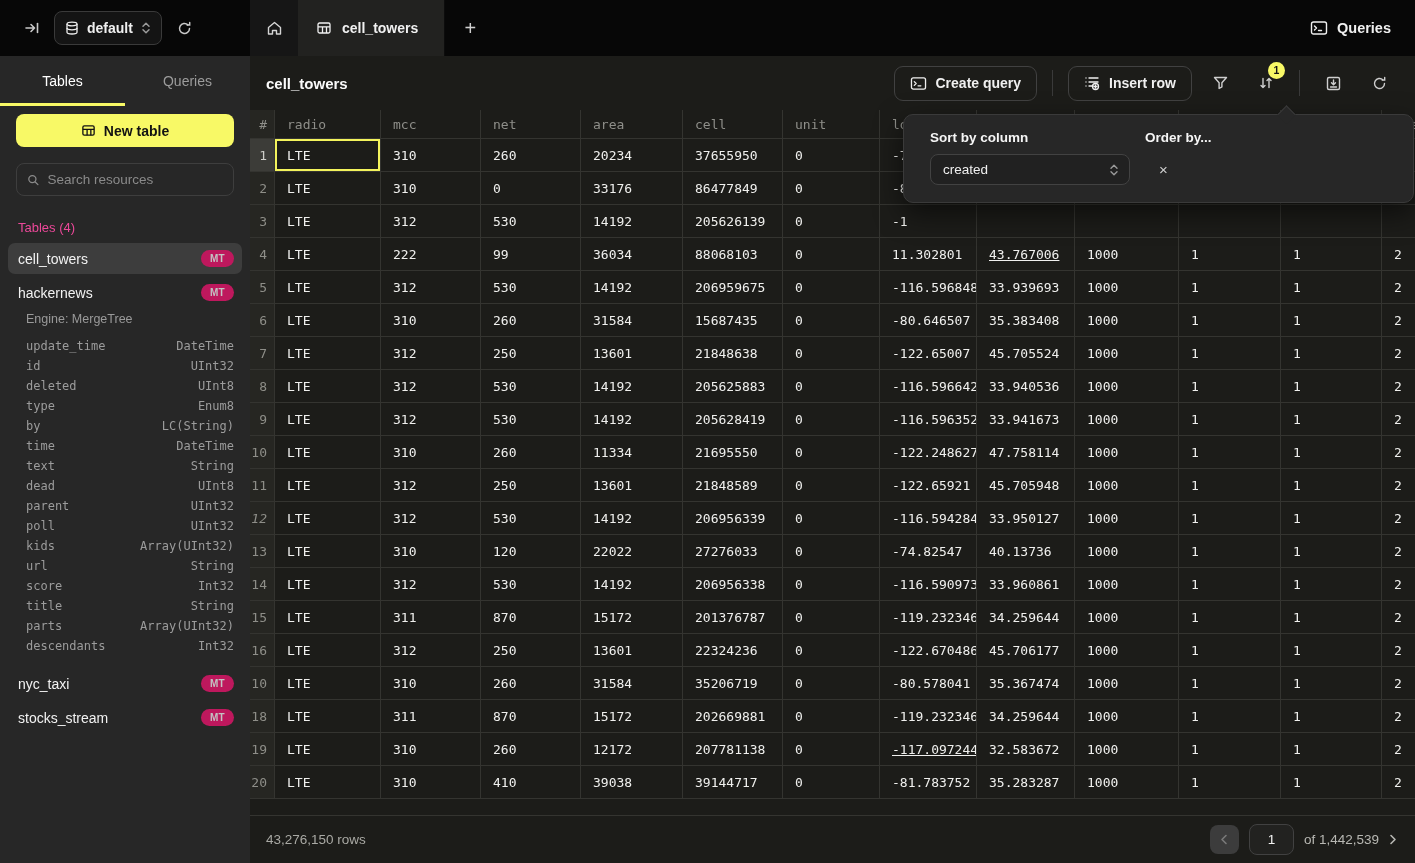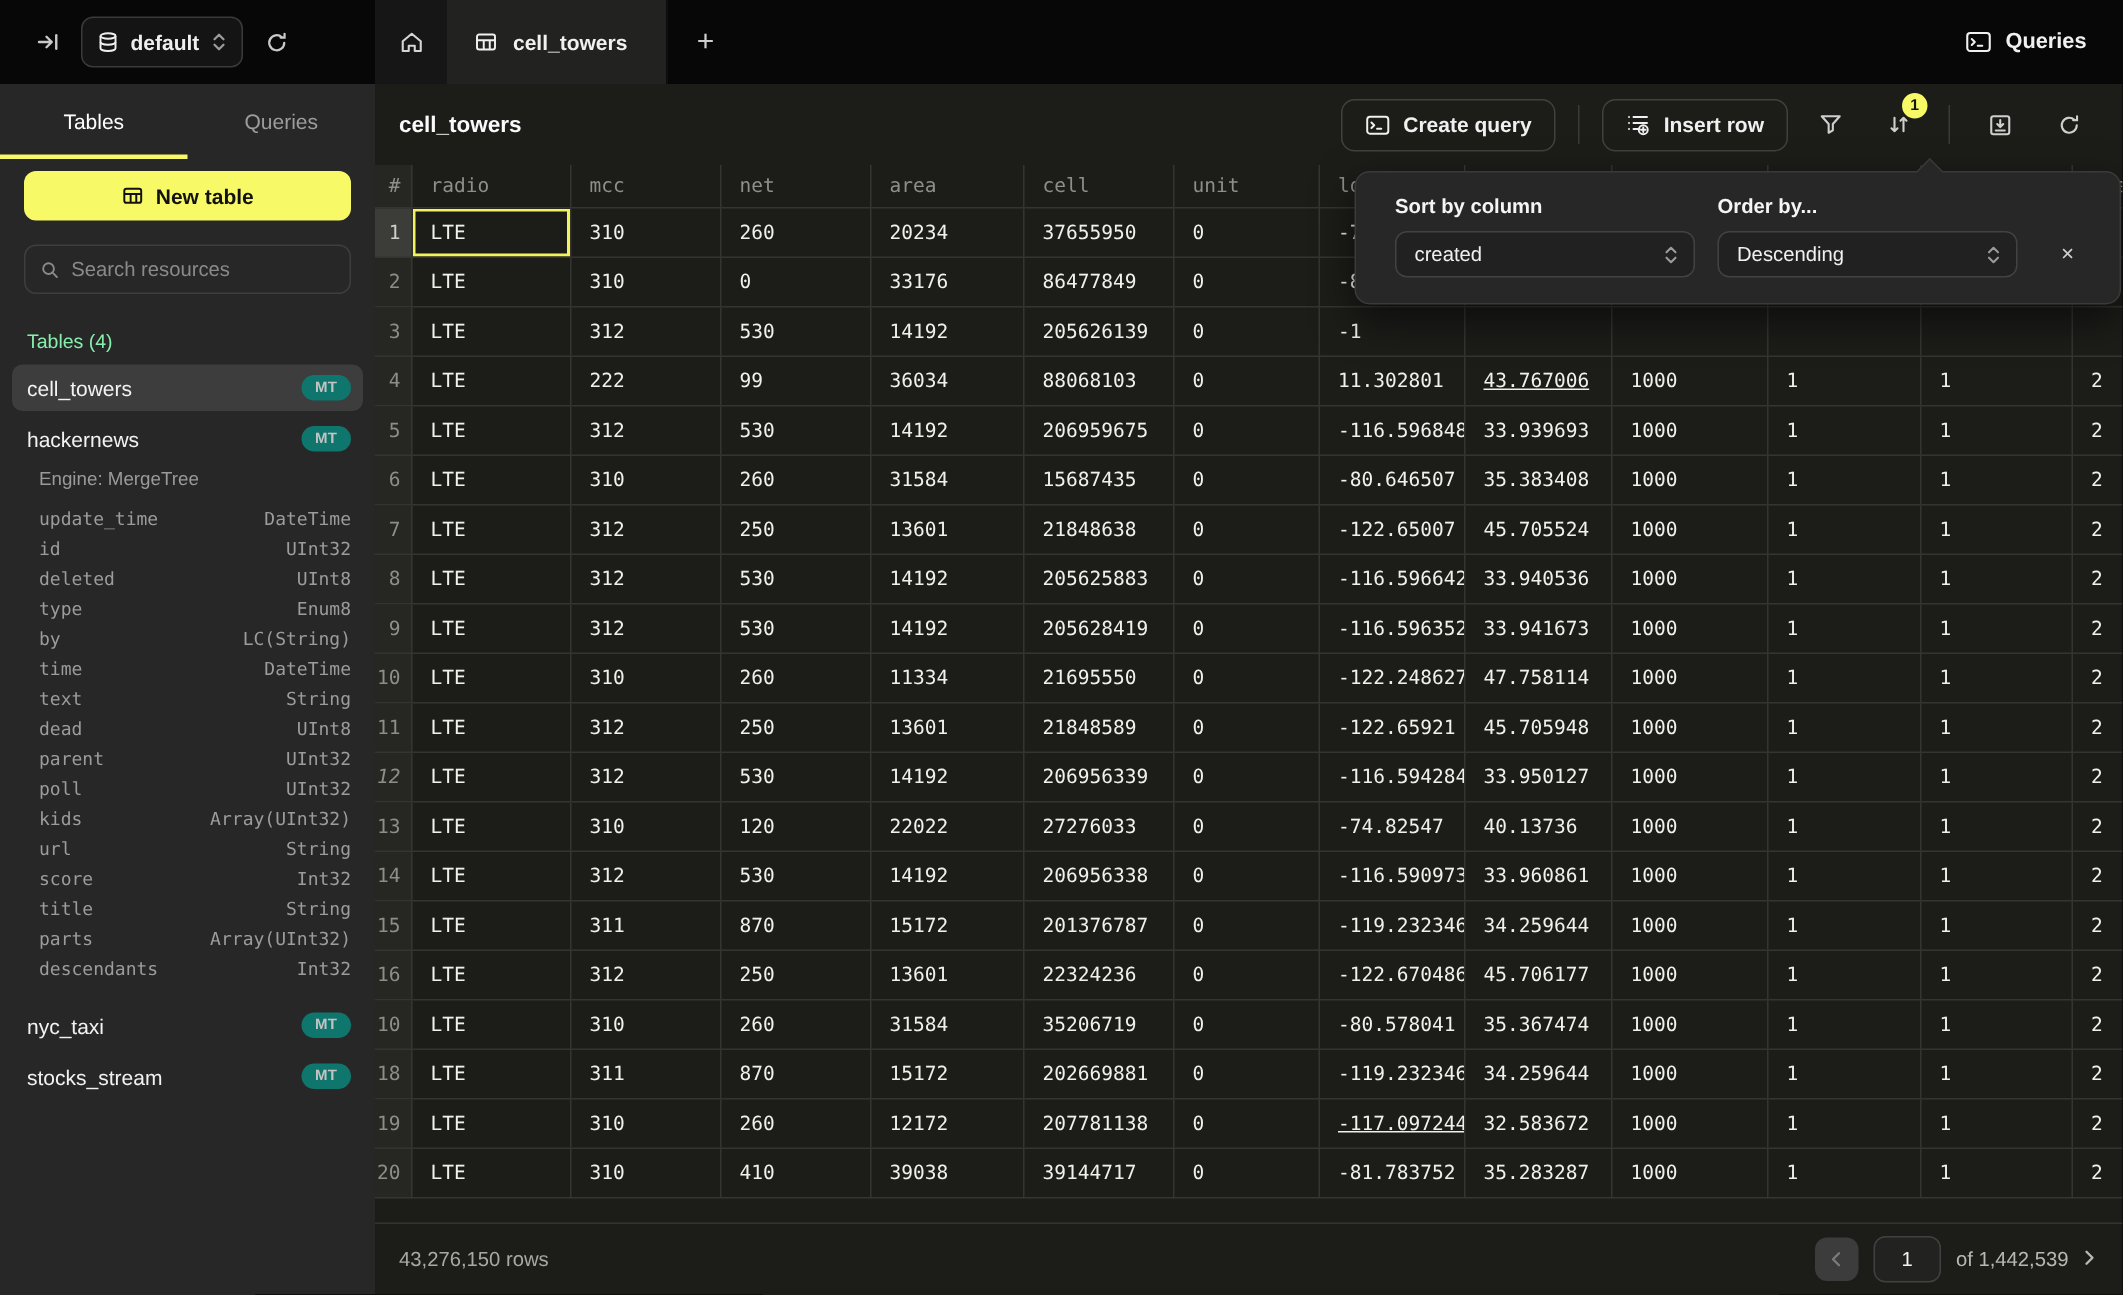--- a/index.html
+++ b/index.html
@@ -37,26 +37,26 @@
   .side-tab.active { color:#ffffff; }
   .side-tab.active::after { content:""; position:absolute; left:0; right:0; bottom:0; height:3px; background:#f8f966; }
   .side-scroll { flex:1; overflow:hidden; padding:8px 16px 0 16px; }
   .new-table-btn { width:100%; height:33px; background:#f8f966; color:#121212; border:none; border-radius:8px;
     font-size:14px; font-weight:600; display:flex; align-items:center; justify-content:center; gap:8px; cursor:pointer; }
   .search-box { margin-top:16px; height:33px; border:1px solid #3e3e3e; border-radius:8px; display:flex;
     align-items:center; gap:8px; padding:0 10px; color:#8a8a8a; }
   .search-box input { background:none; border:none; outline:none; color:#d8d8d8; font-size:13.5px; width:100%;
     font-family:"Liberation Sans", sans-serif; }
   .search-box input::placeholder { color:#8a8a8a; }
-  .section-label { margin:24px 0 8px 2px; font-size:13px; color:#86efac; }
+  .section-label { margin:24px 0 8px 2px; font-size:13px; color:#ec4899; }
   .tbl-item { height:31px; display:flex; align-items:center; justify-content:space-between; padding:0 8px 0 10px;
     margin:0 -8px; border-radius:7px; color:#f2f2f2; font-size:14px; font-weight:500; cursor:pointer; }
   .tbl-item.selected { background:#3d3d3d; }
   .tbl-item + .tbl-item { margin-top:3px; }
-  .mt-badge { background:#0f766e; color:#c3c3c3; font-size:10px; font-weight:700; border-radius:999px;
+  .mt-badge { background:#be185d; color:#c3c3c3; font-size:10px; font-weight:700; border-radius:999px;
     padding:3px 9px; letter-spacing:.3px; }
   .engine-line { margin:4px 0 10px 10px; font-size:12.5px; color:#9a9a9a; }
   .schema { margin:0 0 12px 10px; font-family:"DejaVu Sans Mono", monospace; font-size:12px; color:#9c9c9c; }
   .schema-row { display:flex; justify-content:space-between; height:20px; align-items:center; }
 
   
   .main { flex:1; min-width:0; background:#1c1c19; display:flex; flex-direction:column; position:relative; }
   .toolbar { height:54px; flex:none; display:flex; align-items:center; padding:0 18px 0 16px; }
   .page-title { font-size:15px; font-weight:700; color:#fafafa; }
   .toolbar-right { margin-left:auto; display:flex; align-items:center; gap:10px; }
@@ -681,26 +681,17 @@
     <div class="sp-row sp-selects">
       <div class="sp-select">
         <span class="grow">created</span>
         <span class="updown">
           <svg width="10" height="14" viewBox="0 0 10 14" fill="none" stroke="#9a9a9a" stroke-width="1.4" stroke-linecap="round" stroke-linejoin="round">
               <path d="M2 5.2 5 2.2l3 3"></path>
               <path d="M2 8.8l3 3 3-3"></path>
             </svg>
         </span>
       </div>
-      <div class="sp-select">
-        <span class="grow">Descending</span>
-        <span class="updown">
-          <svg width="10" height="14" viewBox="0 0 10 14" fill="none" stroke="#9a9a9a" stroke-width="1.4" stroke-linecap="round" stroke-linejoin="round">
-              <path d="M2 5.2 5 2.2l3 3"></path>
-              <path d="M2 8.8l3 3 3-3"></path>
-            </svg>
-        </span>
-      </div>
       <button class="sp-close">×</button>
     </div>
   </div>
 
 </div>
 
 </body></html>

